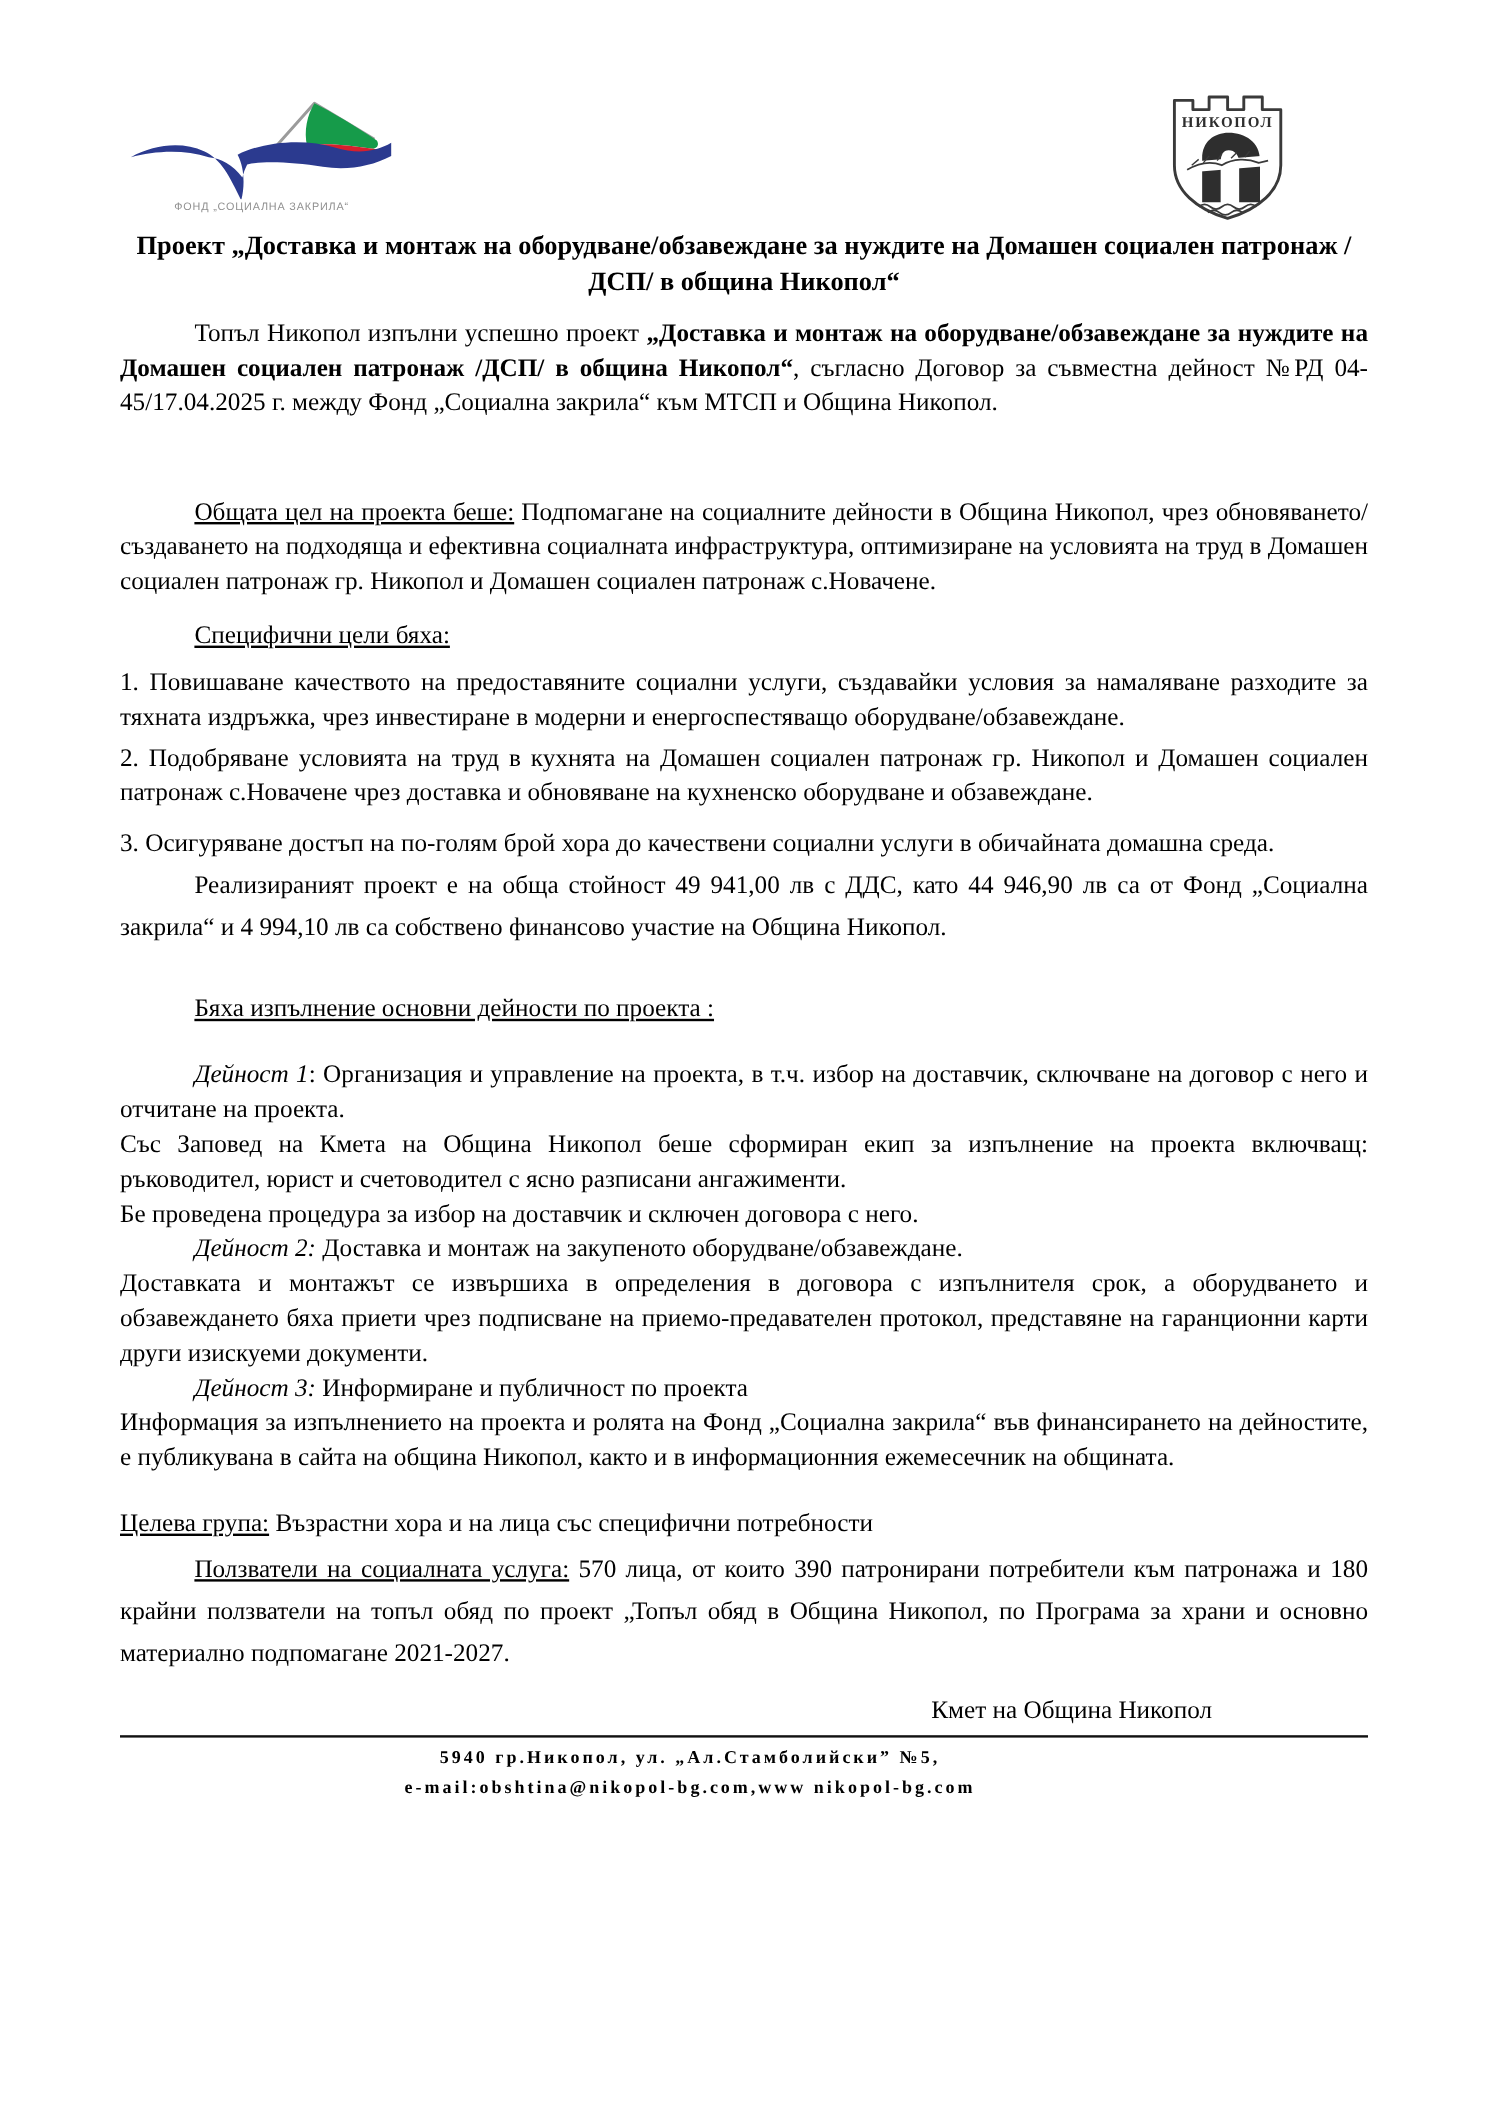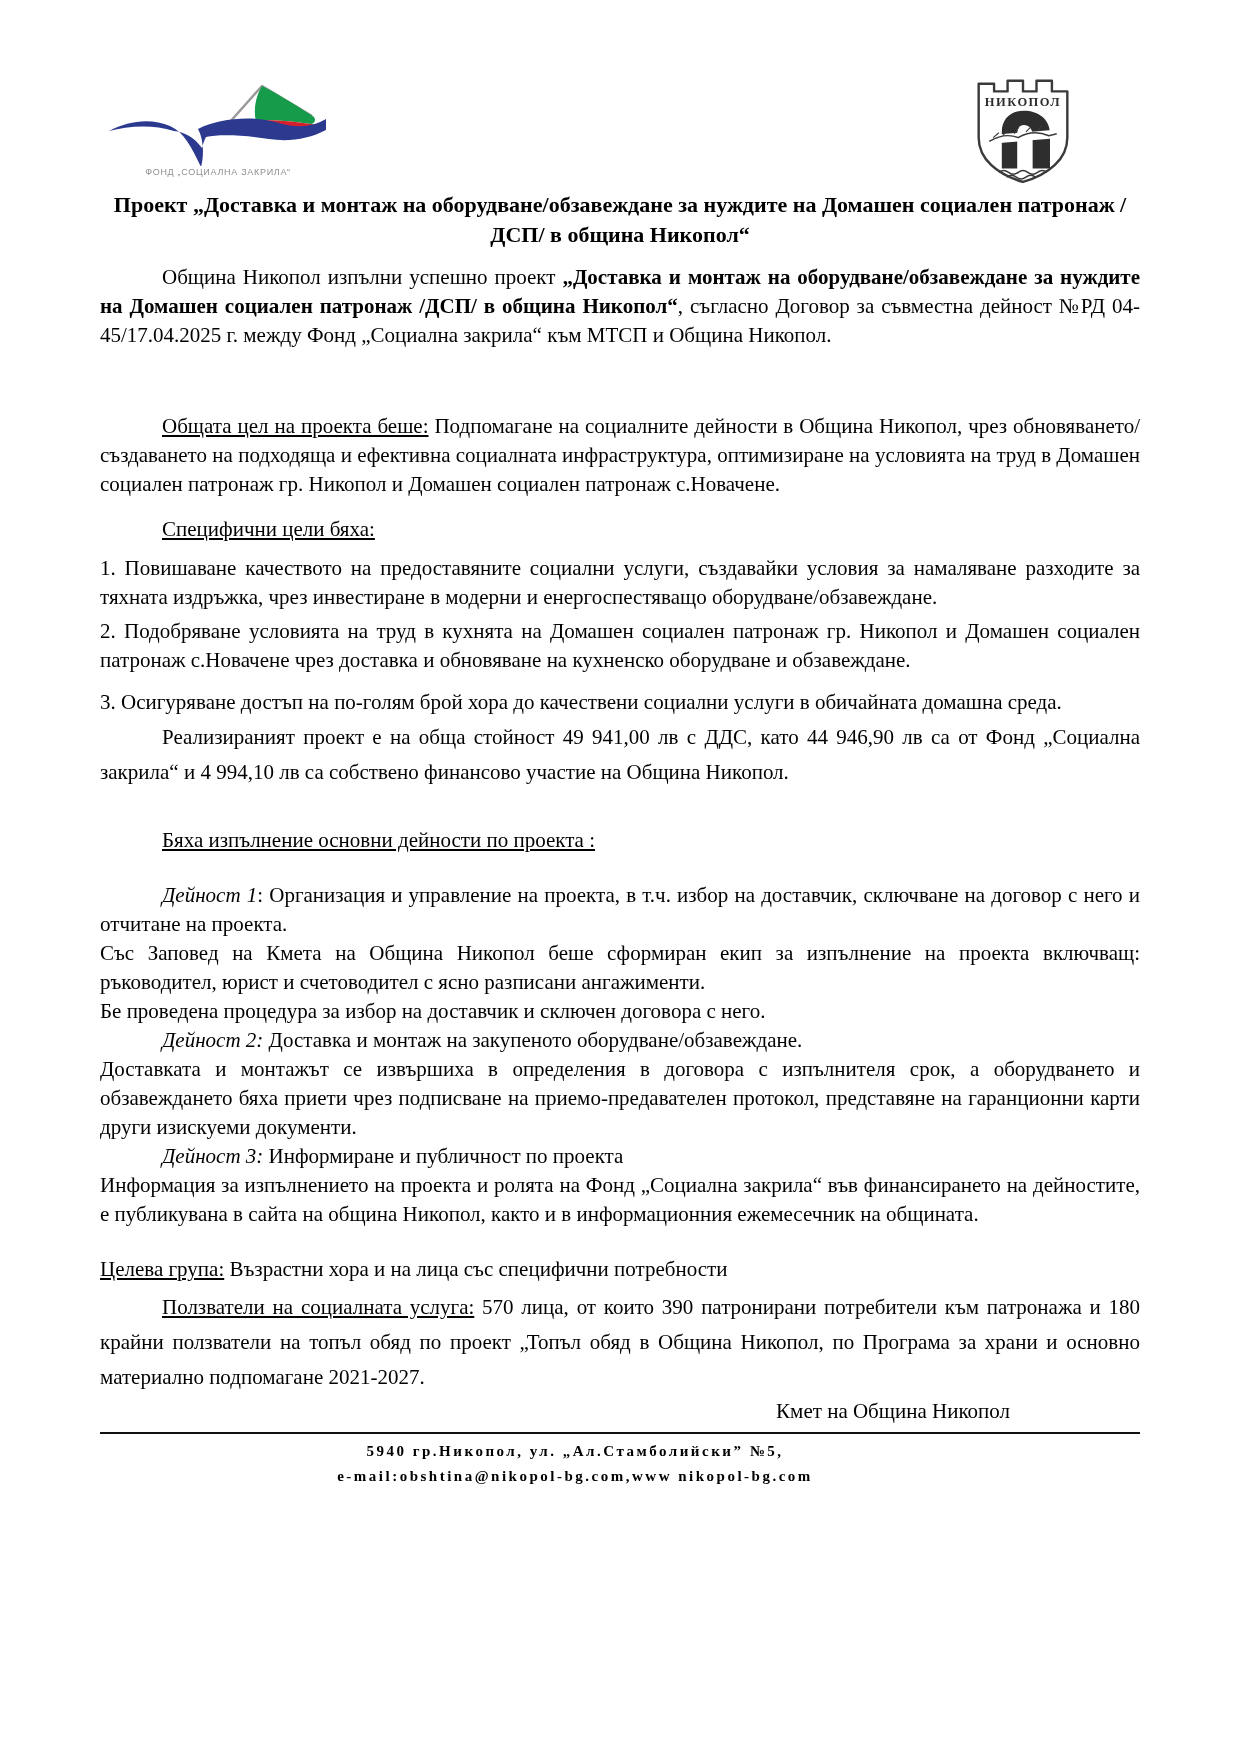--- a/index.html
+++ b/index.html
@@ -20,21 +20,21 @@
   .goal{margin-top:62px;}
   .spec-h{margin-top:16px;}
   .obj1{margin-top:10px;}
   .obj2{margin-top:5px;}
   .obj3{margin-top:13px;}
   .budget{margin-top:3px;}
   .act-h{margin-top:36px;}
   .act1{margin-top:26px;}
   .target{margin-top:26px;}
   .users{margin-top:6px;}
-  .sig{margin-top:2px;font-size:21px;line-height:29px;text-align:right;padding-right:130px;margin-bottom:0;}
+  .sig{margin-top:16px;font-size:21px;line-height:29px;text-align:right;padding-right:130px;margin-bottom:0;}
   .rule{margin-top:6px;border-top:2px solid #111;height:0;}
   .footer{margin-top:5px;width:950px;}
   .footer div{font-weight:bold;font-size:15px;letter-spacing:2.5px;line-height:25px;text-align:center;}
 </style>
 </head>
 <body>
 
 <div class="page">
 
   <header class="hdr">
@@ -56,21 +56,21 @@
         <path d="M20,74 C30,68 40,66 50,70 C60,64 72,64 82,68 L90,66" stroke="#3a3a3a" stroke-width="1.5" fill="none"></path>
         <path d="M24,70 l6,-5 M34,68 l5,-6 M46,66 l4,-6 M58,64 l5,-5 M70,63 l4,-5" stroke="#3a3a3a" stroke-width="1.2"></path>
         <path d="M30,106 q5,-4 10,0 t10,0 t10,0 t10,0 t10,0" stroke="#3a3a3a" stroke-width="1.5" fill="none"></path>
         <path d="M38,111 q5,-4 10,0 t10,0 t10,0" stroke="#3a3a3a" stroke-width="1.5" fill="none"></path>
       </svg>
     </div>
   </header>
 
   <h1 class="title">Проект „Доставка и монтаж на оборудване/обзавеждане за нуждите на Домашен социален патронаж /ДСП/ в община Никопол“</h1>
 
-  <p class="p j ind intro"><span>Община Никопол изпълни успешно проект </span><b>„Доставка и монтаж на оборудване/обзавеждане за нуждите на Домашен социален патронаж /ДСП/ в община Никопол“</b><span>, съгласно Договор за съвместна дейност №РД 04-45/17.04.2025 г.  между Фонд „Социална закрила“ към МТСП и Община Никопол.</span></p>
+  <p class="p j ind intro"><span>Топъл Никопол изпълни успешно проект </span><b>„Доставка и монтаж на оборудване/обзавеждане за нуждите на Домашен социален патронаж /ДСП/ в община Никопол“</b><span>, съгласно Договор за съвместна дейност №РД 04-45/17.04.2025 г.  между Фонд „Социална закрила“ към МТСП и Община Никопол.</span></p>
 
   <p class="p j ind goal"><span class="u">Общата  цел на проекта беше:</span><span> Подпомагане на социалните дейности в Община Никопол, чрез обновяването/създаването на подходяща и ефективна социалната инфраструктура, оптимизиране на условията на труд   в Домашен социален патронаж гр. Никопол и Домашен социален патронаж с.Новачене.</span></p>
 
   <p class="p ind spec-h"><span class="u">Специфични цели бяха:</span></p>
 
   <p class="p j obj1">1. Повишаване качеството на предоставяните социални услуги, създавайки условия за намаляване разходите за тяхната издръжка, чрез инвестиране в модерни и енергоспестяващо оборудване/обзавеждане.</p>
   <p class="p j obj2">2. Подобряване условията на труд в кухнята на Домашен социален патронаж гр. Никопол и Домашен социален патронаж с.Новачене чрез доставка и обновяване  на кухненско оборудване и обзавеждане.</p>
   <p class="p j obj3">3. Осигуряване достъп на по-голям брой хора до качествени социални услуги в обичайната домашна  среда.</p>
 
   <p class="p j ind lh15 budget">Реализираният проект е на обща стойност  49 941,00 лв с ДДС, като 44 946,90 лв са от Фонд „Социална закрила“ и 4 994,10 лв са собствено финансово участие на Община Никопол.</p>

